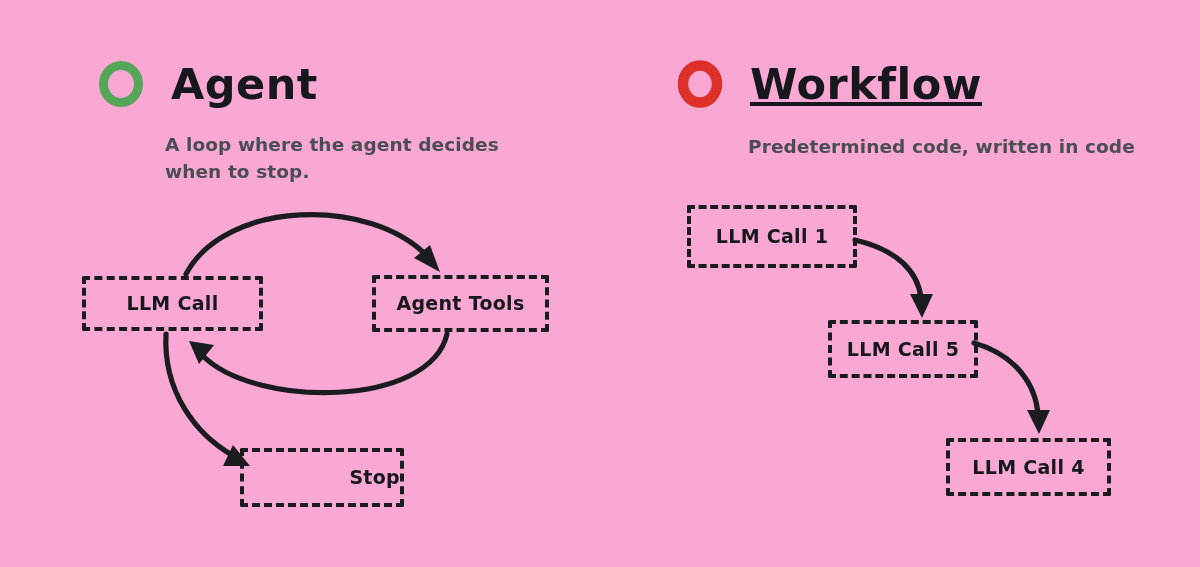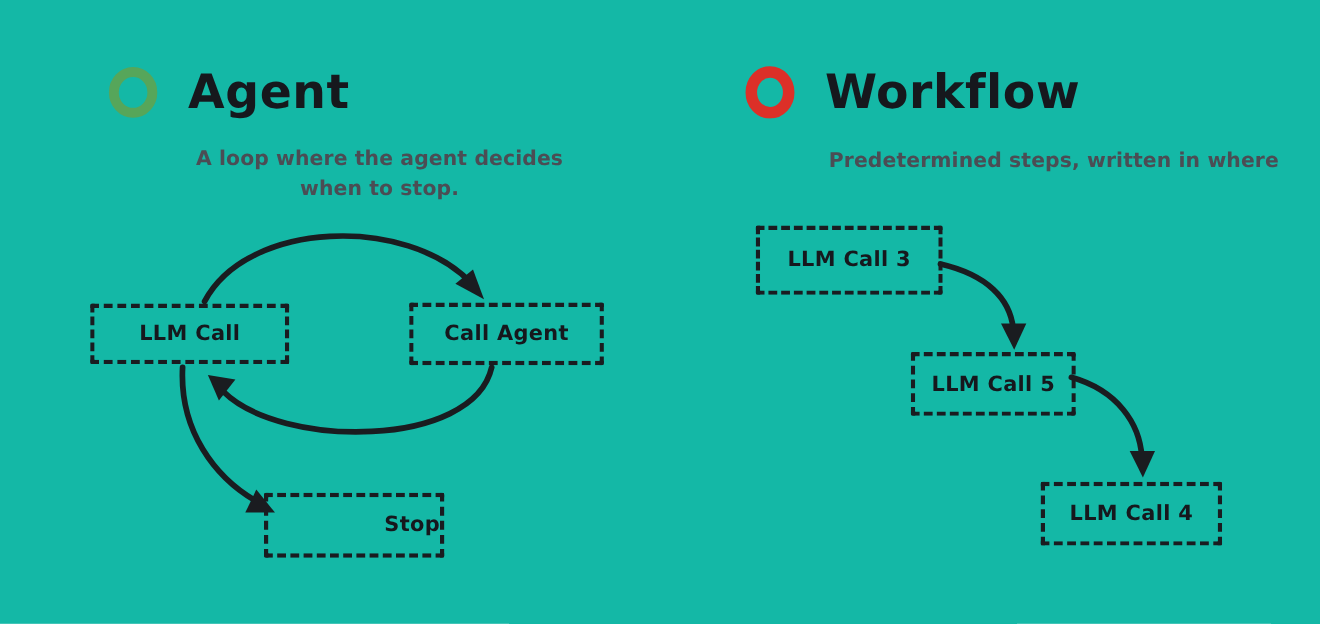--- a/index.html
+++ b/index.html
@@ -11,21 +11,21 @@
     width: 1200px;
     height: 567px;
     background: #f7f8fa;
     font-family: "DejaVu Sans", sans-serif;
     overflow: hidden;
   }
   #canvas {
     position: relative;
     width: 1200px;
     height: 567px;
-    background: #14b8a6;
+    background: #f9a8d4;
   }
 
   
   .panel-header {
     position: absolute;
     display: flex;
     align-items: center;
   }
   .ring-icon {
     display: block;
@@ -42,21 +42,20 @@
   }
   .panel-subtitle {
     position: absolute;
     font-family: "DejaVu Sans", sans-serif;
     font-weight: 700;
     font-size: 18.5px;
     line-height: 1.45;
     color: #4b4d54;
     white-space: pre-line;
     letter-spacing: 0.1px;
-    text-align: center;
   }
 
   
   .node {
     position: absolute;
     box-sizing: border-box;
     border: 4px dashed #1a1c20;
     background: transparent;
     display: flex;
     align-items: center;
@@ -106,38 +105,38 @@
   </div>
 
   <div class="panel-subtitle" style="left:165px; top:132px; width:360px;">A loop where the agent decides
 when to stop.</div>
 
   <div class="node" style="left:82px; top:276px; width:181px; height:55px;">
     <span class="node-label">LLM Call</span>
   </div>
 
   <div class="node" style="left:372px; top:275px; width:177px; height:57px;">
-    <span class="node-label">Call Agent</span>
+    <span class="node-label">Agent Tools</span>
   </div>
 
   <div class="node" style="left:240px; top:448px; width:164px; height:59px;justify-content:flex-end;">
     <span class="node-label">Stop</span>
   </div>
 
   <div class="panel-header" style="left:677px; top:60px;">
     <svg class="ring-icon" width="46" height="48" viewBox="0 0 46 48">
       <ellipse cx="23" cy="24" rx="17" ry="18.5" fill="none" stroke="#dc3028" stroke-width="10.5"></ellipse>
     </svg>
-    <span class="panel-title" style="margin-left:27px;">Workflow</span>
+    <span class="panel-title" style="margin-left:27px;text-decoration:underline;">Workflow</span>
   </div>
 
-  <div class="panel-subtitle" style="left:748px; top:134px; width:420px;">Predetermined steps, written in where</div>
+  <div class="panel-subtitle" style="left:748px; top:134px; width:420px;">Predetermined code, written in code</div>
 
   <div class="node" style="left:687px; top:205px; width:170px; height:63px;">
-    <span class="node-label">LLM Call 3</span>
+    <span class="node-label">LLM Call 1</span>
   </div>
 
   <div class="node" style="left:828px; top:320px; width:150px; height:58px;">
     <span class="node-label">LLM Call 5</span>
   </div>
 
   <div class="node" style="left:946px; top:438px; width:165px; height:58px;">
     <span class="node-label">LLM Call 4</span>
   </div>
 

